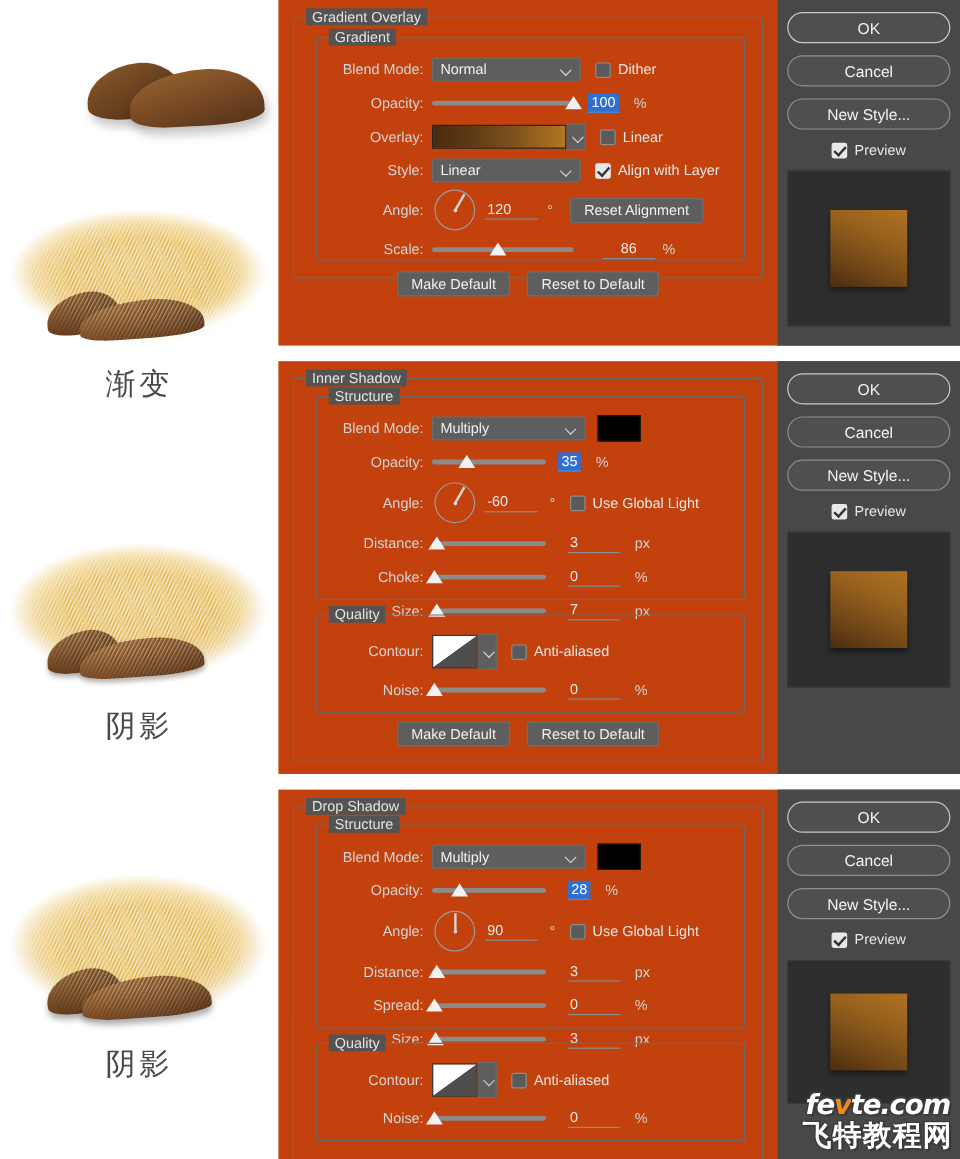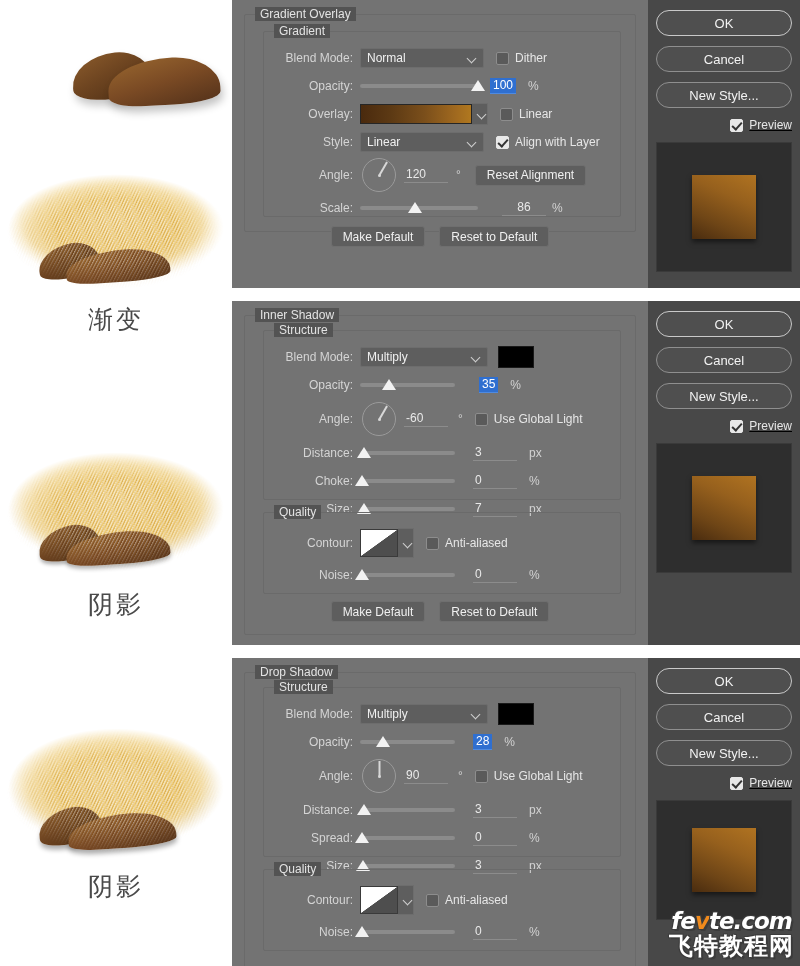--- a/index.html
+++ b/index.html
@@ -61,21 +61,21 @@
     text-align: center;
     color: #4a4a4a;
     font-family: "DejaVu Sans", "Liberation Sans", sans-serif;
     font-size: 25px;
     letter-spacing: 3px;
   }
 
   
   .ps-dialog {
     position: absolute;
-    background: #737373;
+    background: #c2410c;
     display: flex;
   }
   .ps-left {
     flex: 1 1 auto;
     padding: 8px 10px 8px 10px;
     position: relative;
   }
   .ps-right {
     width: 152px;
     flex: 0 0 152px;
@@ -255,21 +255,21 @@
     border-radius: 13px;
     border: 1px solid #8f8f8f;
     background: #4f4f4f;
     color: #f2f2f2;
     font-size: 13px;
     line-height: 24px;
     text-align: center;
     margin-bottom: 10px;
   }
   .pill.primary { border-color:#c9c9c9; }
-  .prev-row { display:flex; align-items:center; justify-content:flex-end; margin: 3px 0 10px 0; text-decoration: underline; }
+  .prev-row { display:flex; align-items:center; justify-content:center; margin: 3px 0 10px 0; }
   .preview-box {
     width: 136px; height: 130px;
     background: #2e2e2e;
     border: 1px solid #3a3a3a;
     display:flex; align-items:center; justify-content:center;
   }
   .preview-sq {
     width: 64px; height: 64px;
     background: linear-gradient(205deg, #b07321 0%, #96601d 35%, #6e4516 72%, #4a2c0f 100%);
     box-shadow: 0 3px 5px rgba(0,0,0,.5);
@@ -455,21 +455,21 @@
             </div>
             <div class="color-swatch"></div>
           </div>
 
           <div class="row">
             <div class="lbl w90">Opacity:</div>
             <div class="slider" style="width:95px;">
               <div class="track"></div>
               <div class="thumb" style="left:30%;"></div>
             </div>
-            <span class="numfield sel" style="margin-left:24px;">35</span>
+            <span class="numfield sel" style="margin-left:10px;">35</span>
             <span class="unit">%</span>
           </div>
 
           <div class="row" style="height:38px;">
             <div class="lbl w90">Angle:</div>
             <div class="dial">
               <span class="needle" style="transform:rotate(210deg);"></span>
               <span class="hub"></span>
             </div>
             <span class="numfield">-60</span>

